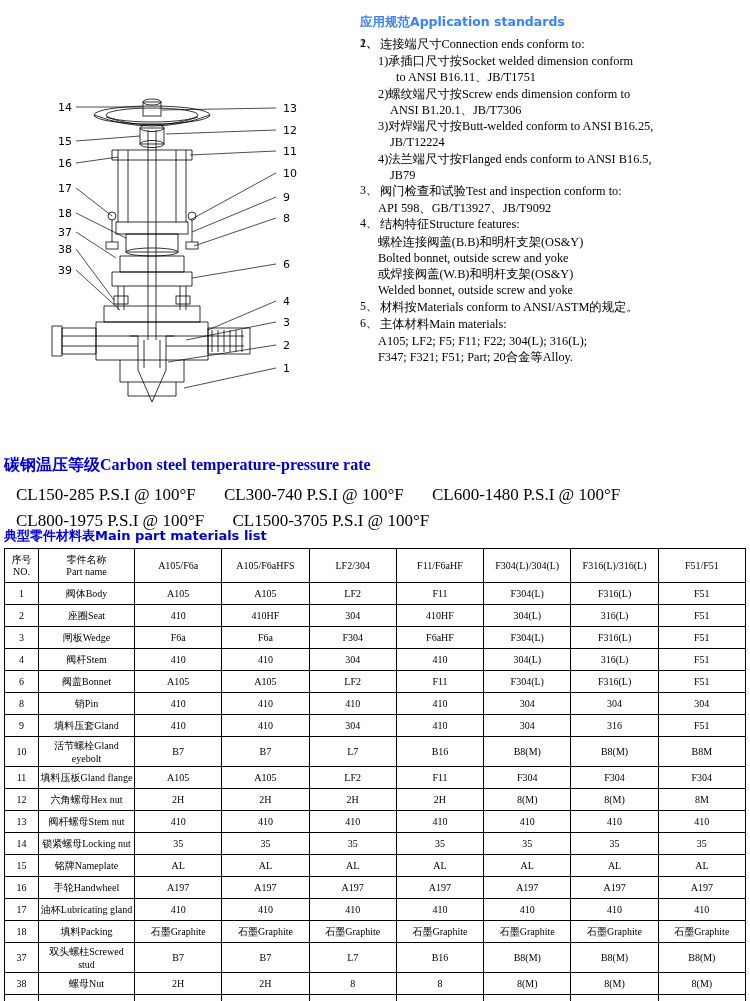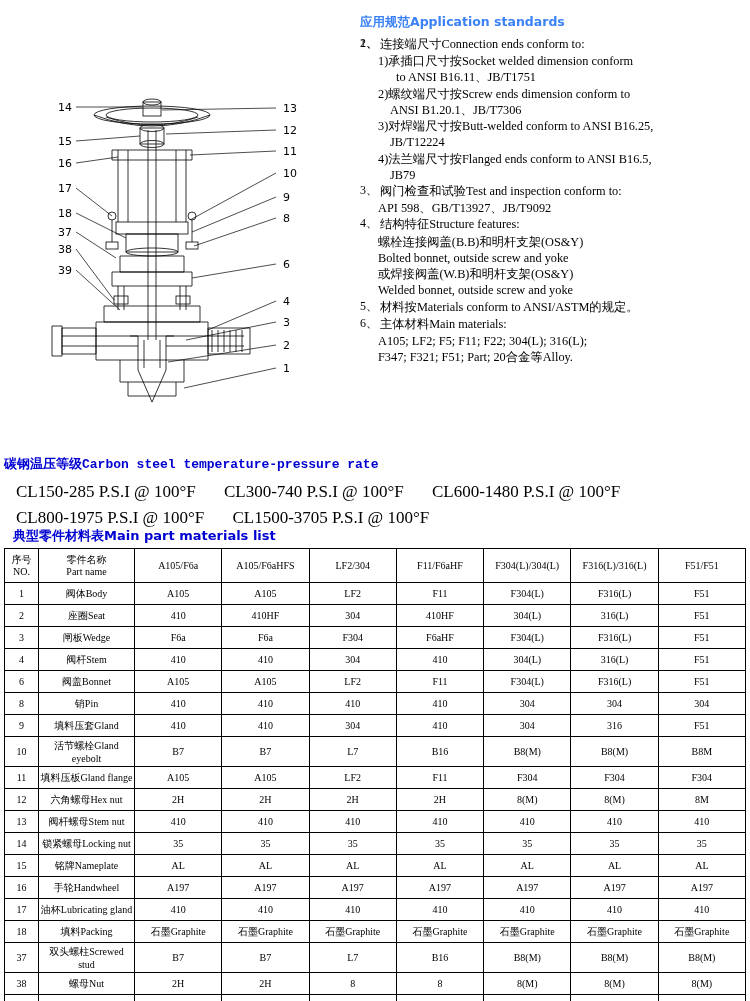--- a/index.html
+++ b/index.html
@@ -58,40 +58,39 @@
   .indent3 { padding-left: 18px; }
 
   
   .tp-section {
     position: absolute;
     left: 4px; top: 455px;
     width: 740px;
   }
   .tp-title {
     color: #0000d0;
-    font-family: Liberation Mono, monospace;
-    font-size: 13px;
+    font-family: Liberation Serif, serif;
+    font-size: 16px;
     font-weight: bold;
     margin-bottom: 6px;
   }
   .tp-line {
     font-size: 17px;
     line-height: 1.5;
   }
   .tp-line span { margin: 0 12px; }
 
   
   .mt-title {
     position: absolute;
     left: 4px; top: 527px;
     color: #0000d0;
     font-family: "DejaVu Sans", sans-serif;
     font-size: 13px;
     font-weight: bold;
-    margin-left: 9px;
   }
   table.mat {
     position: absolute;
     left: 4px; top: 548px;
     width: 742px;
     border-collapse: collapse;
     font-size: 10px;
     table-layout: fixed;
   }
   table.mat th, table.mat td {

